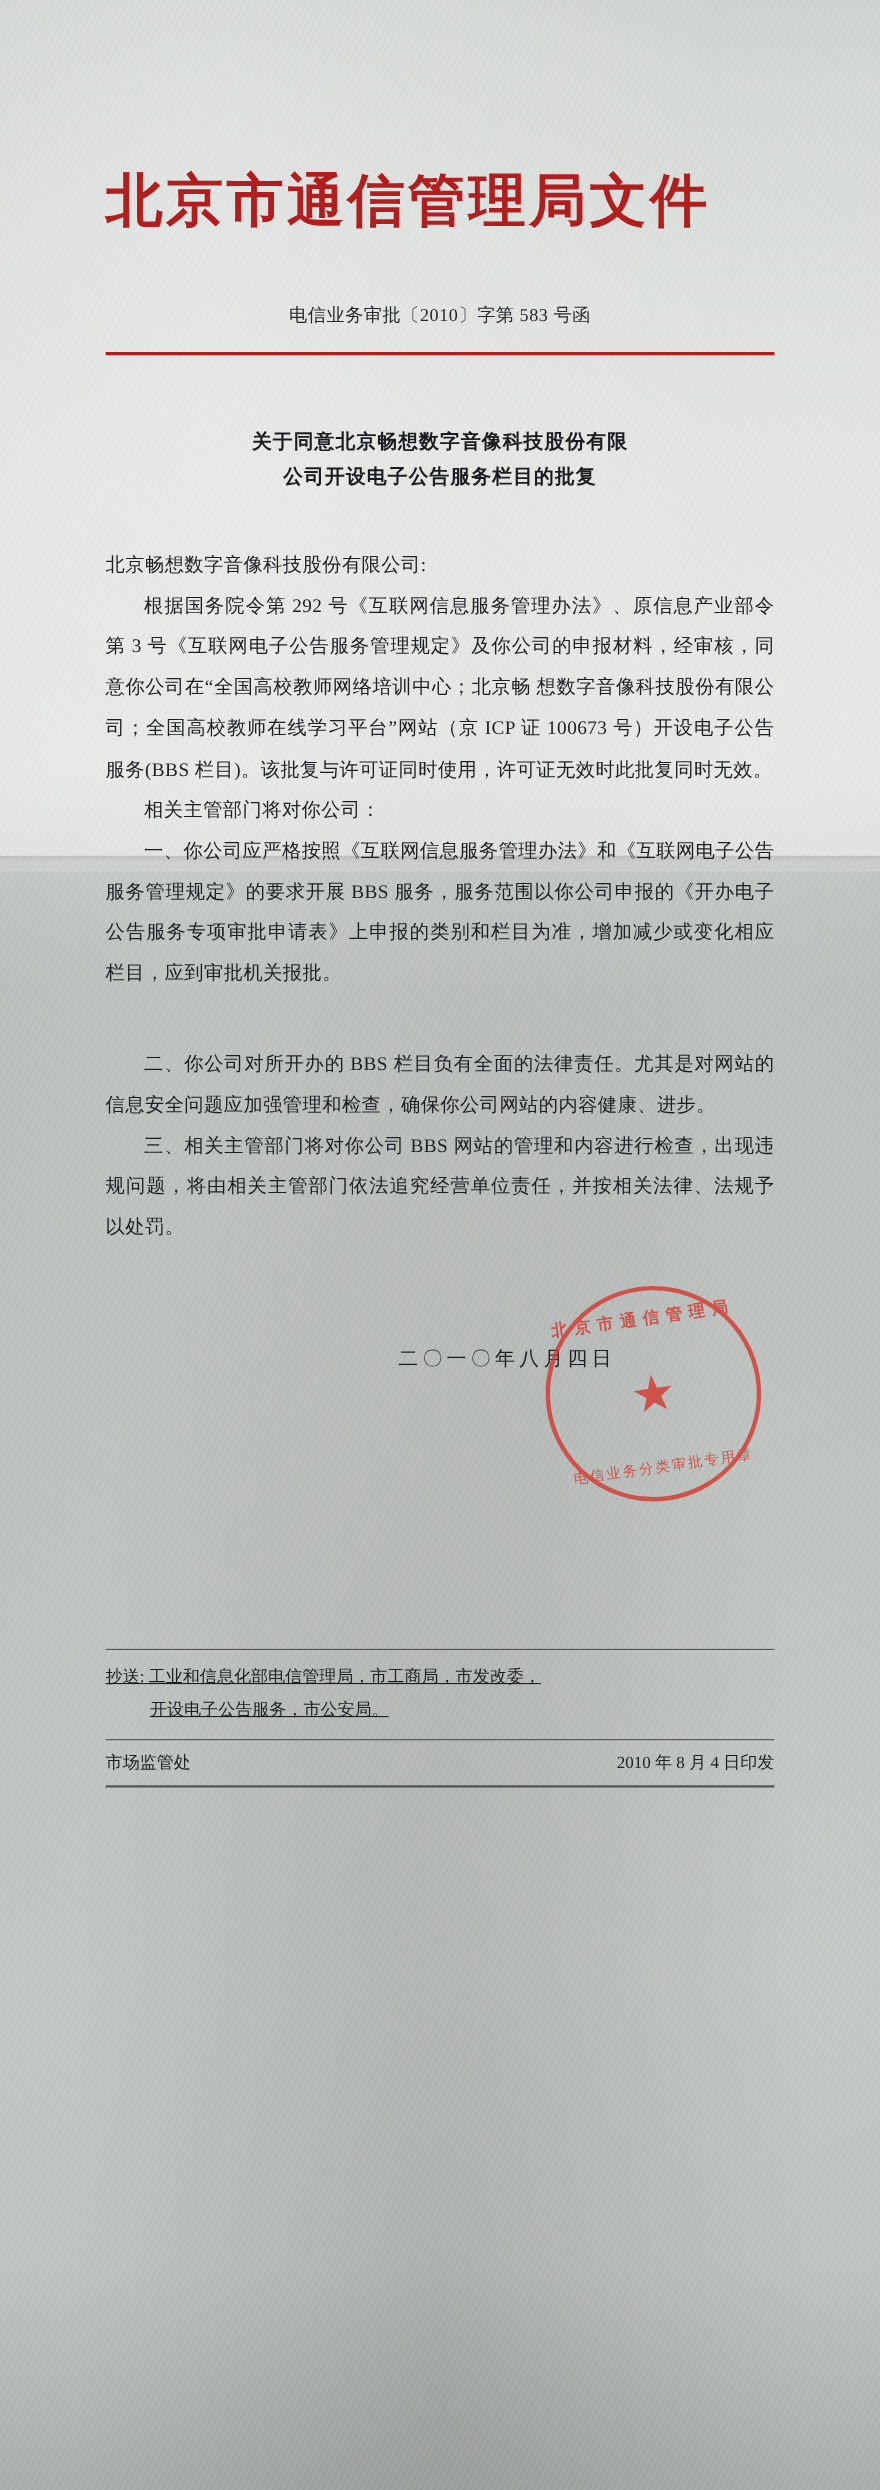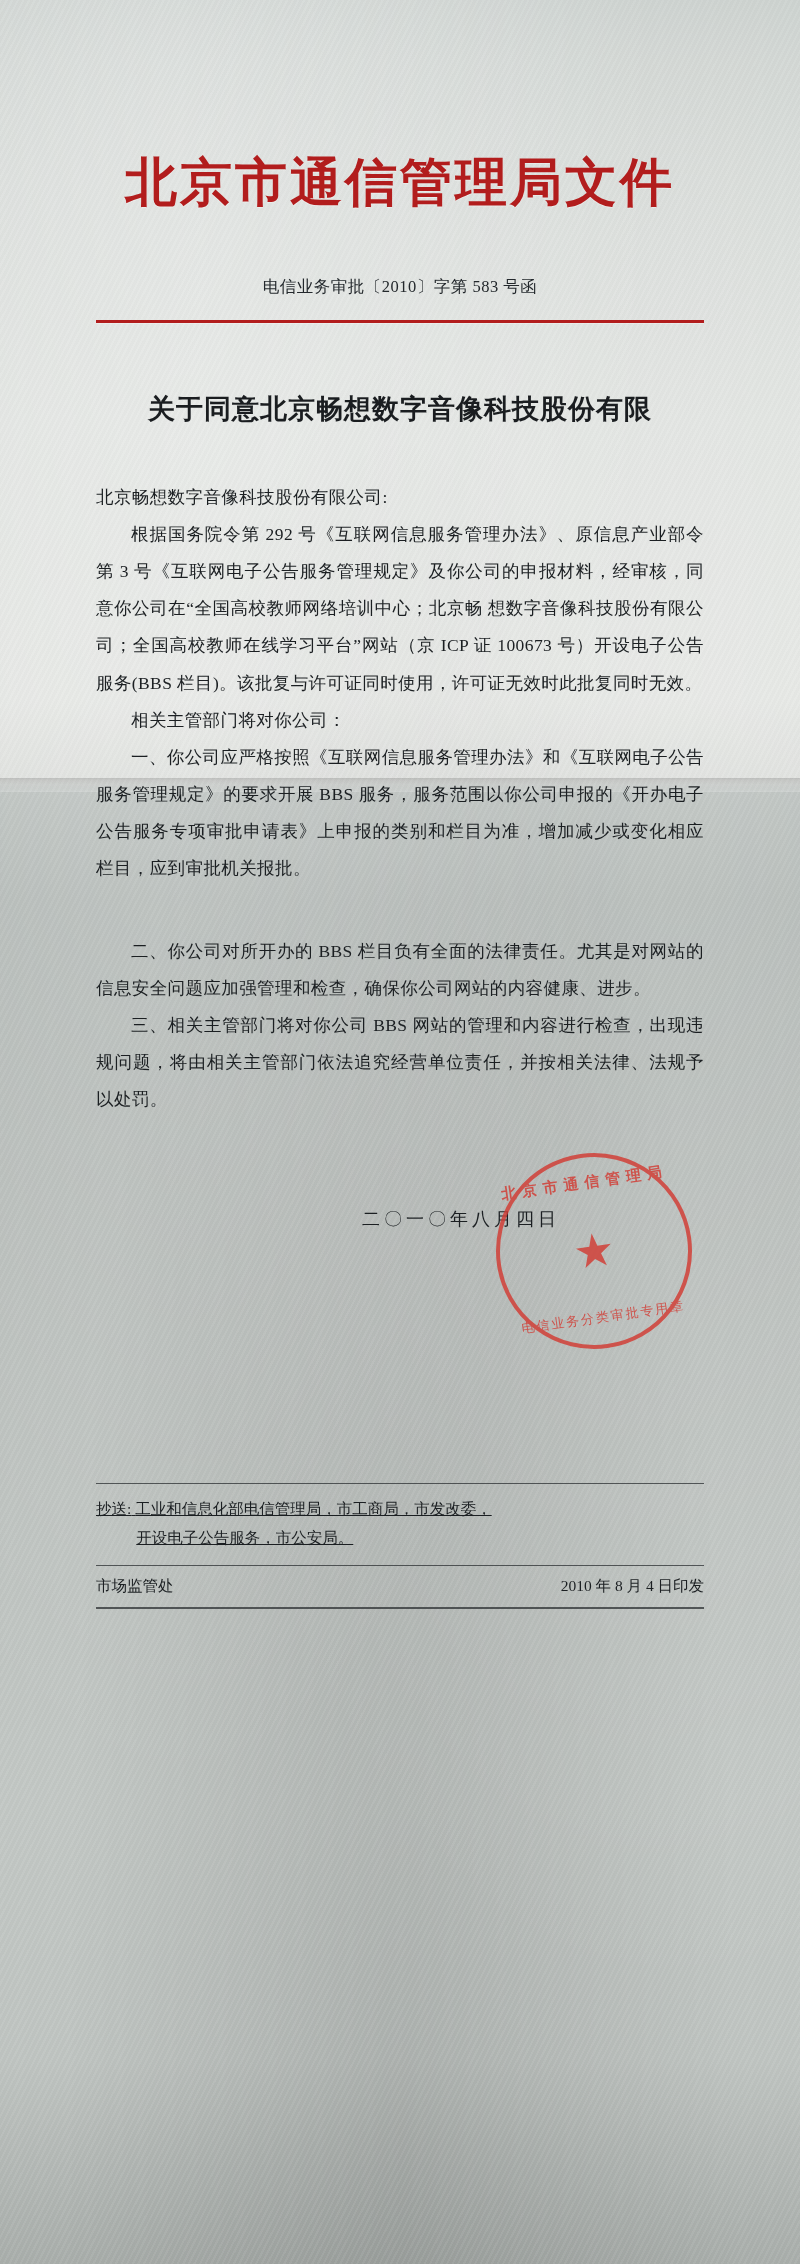--- a/index.html
+++ b/index.html
@@ -46,21 +46,21 @@
   }
   .content{
     position:relative;
     padding:0 96px;
     box-sizing:border-box;
     width:800px;
   }
 
   
   .masthead{
-    text-align:center;
+    text-align:left;
     color:#b21d1d;
     font-family:"Liberation Serif","DejaVu Serif",serif;
     font-weight:bold;
     font-size:52px;
     letter-spacing:3px;
     padding-top:148px;
     text-shadow:0 1px 0 rgba(255,255,255,0.35);
   }
   .doc-number{
     text-align:center;
@@ -73,21 +73,21 @@
     margin:22px 0 0 0;
     height:3px;
     background:#b21d1d;
     box-shadow:0 1px 0 rgba(255,255,255,0.3);
   }
 
   
   .title{
     margin-top:62px;
     text-align:center;
-    font-size:27px;
+    font-size:18px;
     font-weight:bold;
     line-height:1.78;
     color:#1a1d20;
     letter-spacing:1px;
   }
 
   
   .body-text{
     margin-top:46px;
     font-size:17.5px;
@@ -185,20 +185,21 @@
   <div class="fold"></div>
 
   <div class="content">
 
     <div class="masthead">北京市通信管理局文件</div>
     <div class="doc-number">电信业务审批〔2010〕字第 583 号函</div>
     <div class="red-rule"></div>
 
     <div class="title">
       <div>关于同意北京畅想数字音像科技股份有限</div>
+      <div>公司开设电子公告服务栏目的批复</div>
     </div>
 
     <div class="body-text">
       <p>北京畅想数字音像科技股份有限公司:</p>
       <p class="indent">根据国务院令第 292 号《互联网信息服务管理办法》、原信息产业部令第 3 号《互联网电子公告服务管理规定》及你公司的申报材料，经审核，同意你公司在“全国高校教师网络培训中心；北京畅 想数字音像科技股份有限公司；全国高校教师在线学习平台”网站（京 ICP 证 100673 号）开设电子公告服务(BBS 栏目)。该批复与许可证同时使用，许可证无效时此批复同时无效。</p>
       <p class="indent">相关主管部门将对你公司：</p>
       <p class="indent">一、你公司应严格按照《互联网信息服务管理办法》和《互联网电子公告服务管理规定》的要求开展 BBS 服务，服务范围以你公司申报的《开办电子公告服务专项审批申请表》上申报的类别和栏目为准，增加减少或变化相应栏目，应到审批机关报批。</p>
     </div>
 
     <div class="body-text half2">

